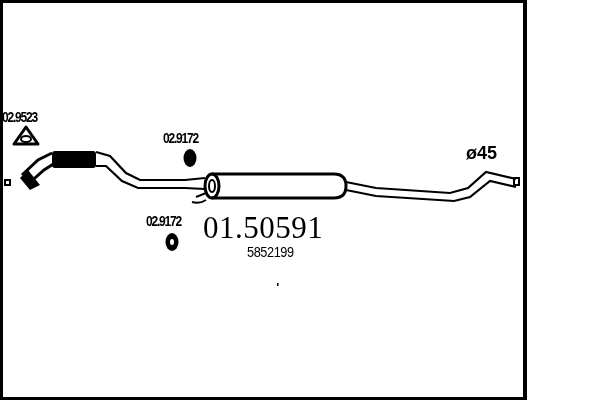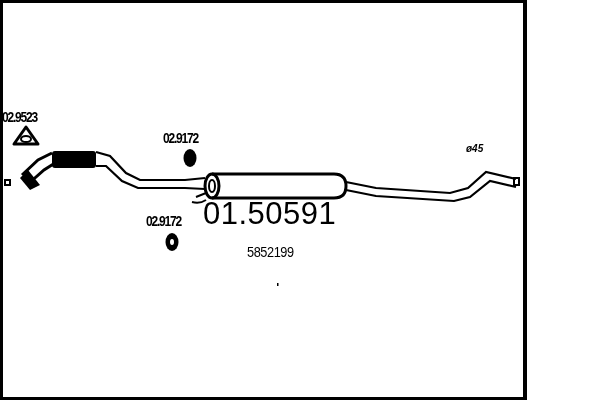--- a/index.html
+++ b/index.html
@@ -3,21 +3,21 @@
 <meta charset="utf-8">
 <style>
   html,body{margin:0;padding:0;background:#fff;}
   body{width:600px;height:400px;position:relative;overflow:hidden;font-family:"Liberation Sans",sans-serif;}
   .frame{position:absolute;left:0;top:0;width:520px;height:394px;border:3px solid #000;border-right-width:4px;border-bottom-width:3px;box-sizing:content-box;}
   svg{position:absolute;left:0;top:0;}
   .lbl{position:absolute;font-family:"Liberation Sans",sans-serif;color:#000;white-space:nowrap;}
   .ref{font-size:15px;font-weight:bold;letter-spacing:-1.5px;transform:scaleX(0.8);transform-origin:left top;}
   .main{font-size:31px;letter-spacing:0.5px;}
   .oem{font-size:15px;letter-spacing:-0.5px;transform:scaleX(0.85);transform-origin:left top;}
-  .dia{font-size:10px;font-weight:bold;font-style:italic;}
+  .dia{font-size:18px;font-weight:bold;}
 </style>
 </head>
 <body>
 
 <div class="frame"></div>
 
 <svg width="600" height="400" viewBox="0 0 600 400">
 
   <rect x="5" y="180" width="5" height="5" fill="none" stroke="#000" stroke-width="2"></rect>
 
@@ -55,15 +55,15 @@
   <ellipse cx="190" cy="158" rx="6.5" ry="9" fill="#000"></ellipse>
   <ellipse cx="172" cy="242" rx="6.5" ry="9" fill="#000"></ellipse>
   <ellipse cx="172" cy="242" rx="2" ry="3" fill="#fff"></ellipse>
 
   <rect x="277" y="283" width="1.5" height="3" fill="#000"></rect>
 </svg>
 
 <div class="lbl ref" style="left:2px;top:108px;">02.9523</div>
 <div class="lbl ref" style="left:163px;top:129px;">02.9172</div>
 <div class="lbl ref" style="left:146px;top:212px;">02.9172</div>
-<div class="lbl main" style="left:203px;top:196px;">01.50591</div>
+<div class="lbl main" style="left:203px;top:210px;font-family:Liberation Serif, serif;">01.50591</div>
 <div class="lbl oem" style="left:247px;top:243px;">5852199</div>
 <div class="lbl dia" style="left:466px;top:143px;">ø45</div>
 
 </body></html>

